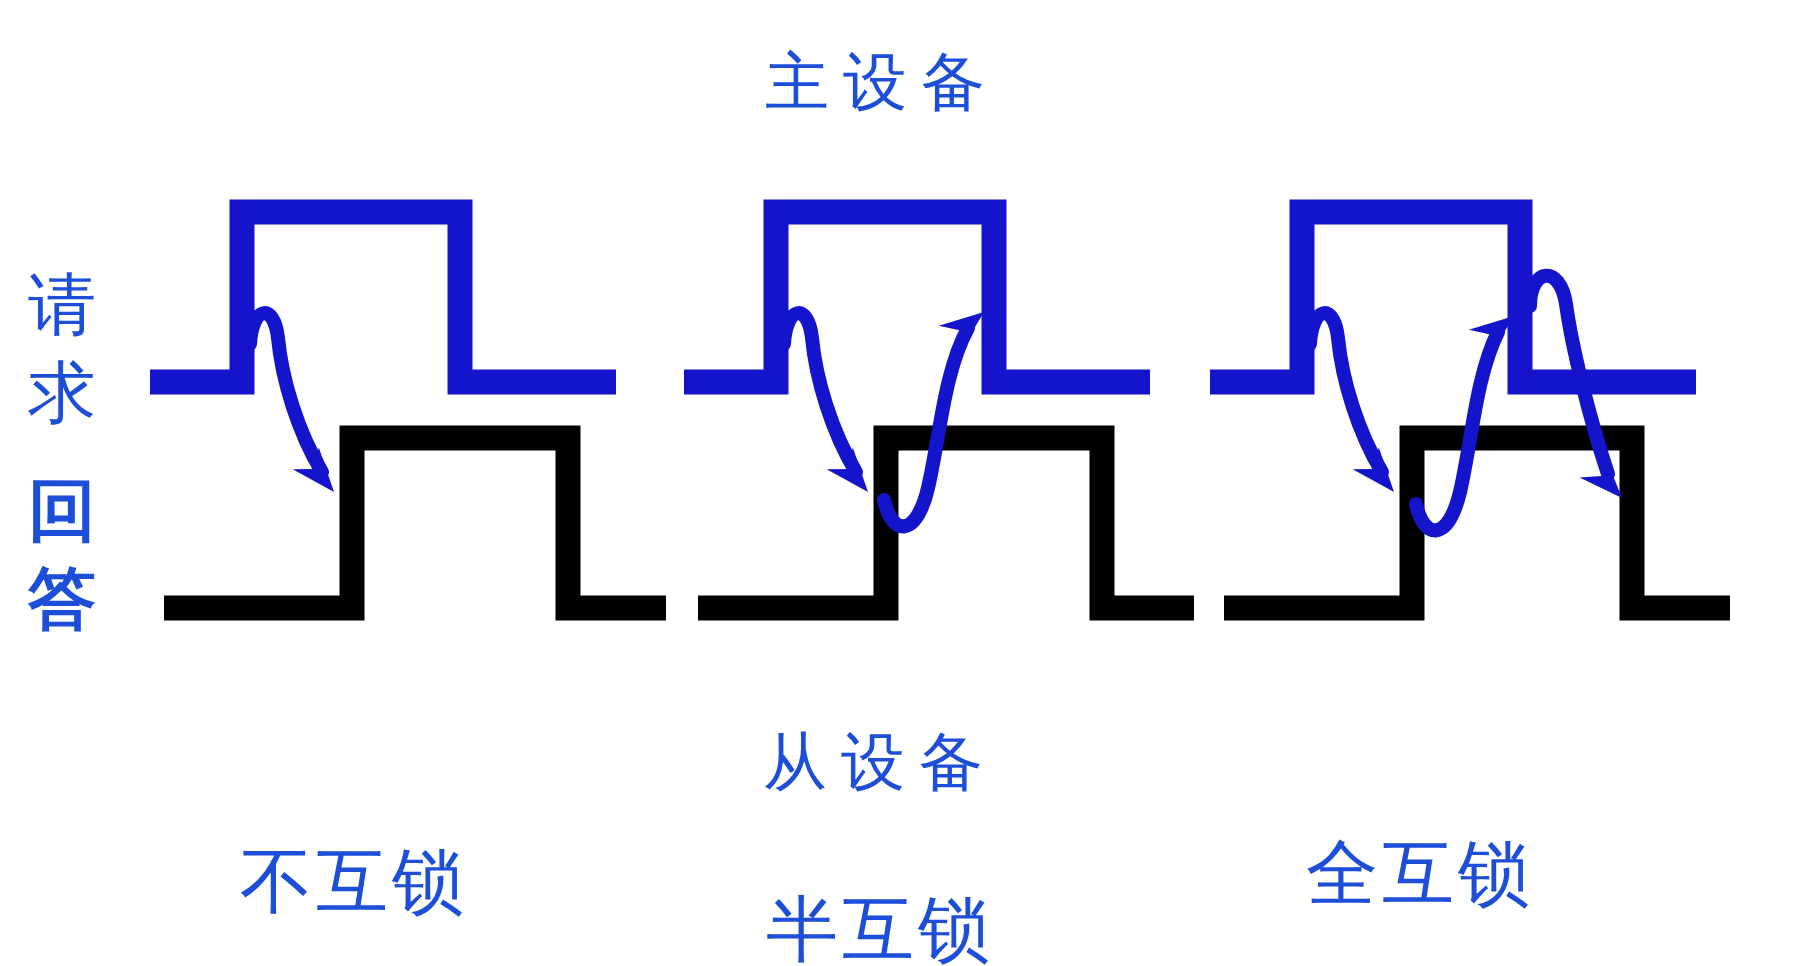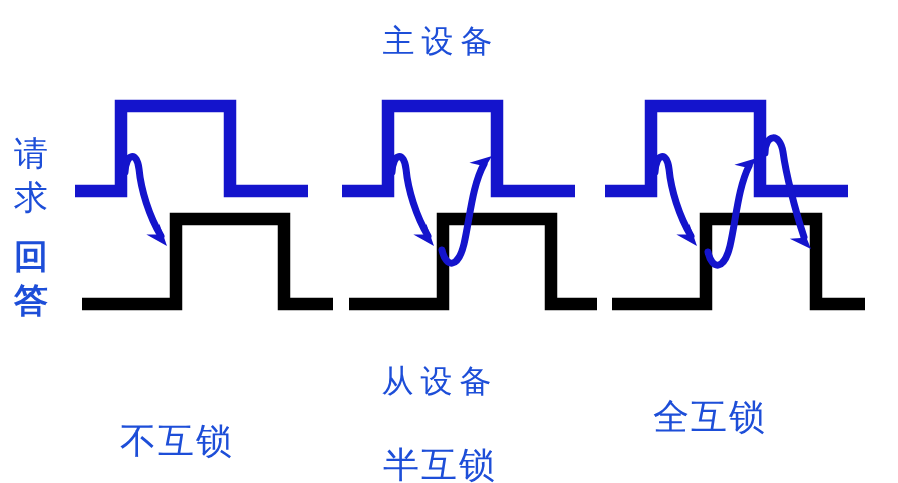--- a/index.html
+++ b/index.html
@@ -27,21 +27,21 @@
     white-space:normal;
     word-break:break-all;
     text-align:center;
   }
   #lbl-master{left:376px;top:24px;width:130px;}
   #lbl-slave{left:375px;top:348px;width:130px;margin-top:16px;}
   #lbl-request{left:11px;top:132px;}
   #lbl-answer{left:11px;top:235px;font-weight:bold;}
   #lbl-mode-0{left:112px;top:422px;width:130px;}
   #lbl-mode-1{left:375px;top:422px;width:130px;margin-top:24px;}
-  #lbl-mode-2{left:645px;top:398px;width:130px;}
+  #lbl-mode-2{left:645px;top:418px;width:130px;}
   .req-wave{fill:none;stroke:#1414cc;stroke-width:12.5;stroke-linejoin:miter;}
   .ans-wave{fill:none;stroke:#000000;stroke-width:12.5;stroke-linejoin:miter;}
   .arrow{fill:none;stroke:#1414cc;stroke-width:7;stroke-linecap:round;}
   .ahead{fill:#1414cc;stroke:none;}
 </style>
 </head>
 <body>
 
 <div class="stage">
 

